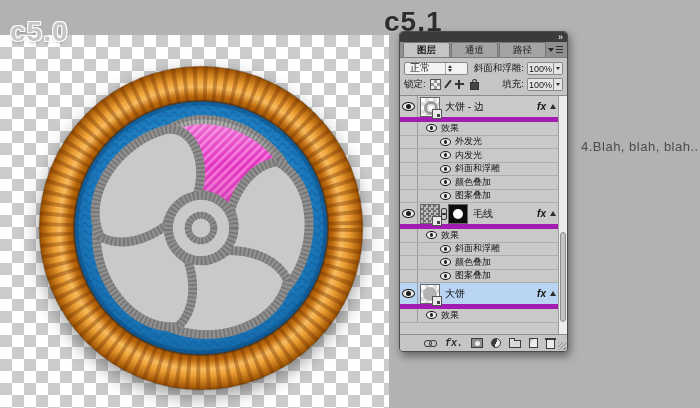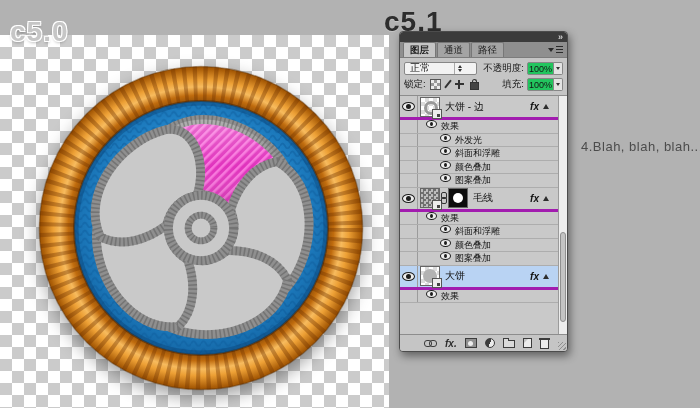--- a/index.html
+++ b/index.html
@@ -45,57 +45,57 @@
   .tbar{
     height:10px;background:#3b3b3b;display:flex;justify-content:flex-end;align-items:center;
     padding-right:5px;border-radius:3px 3px 0 0;
   }
   .dd-ic{color:#cfcfcf;font-size:9px;line-height:8px;font-weight:bold;letter-spacing:-1px;}
   .tabs{
     height:15px;background:#8f8f8f;display:flex;align-items:flex-end;
     padding-left:3px;position:relative;border-bottom:1px solid #7c7c7c;
   }
   .tab{
-    height:14px;line-height:14px;padding:0 6px;font-size:9.5px;color:#1a1a1a;
+    height:14px;line-height:14px;padding:0 13px;font-size:9.5px;color:#1a1a1a;
     background:#a4a4a4;border:1px solid #777;border-bottom:none;margin-right:1px;
     border-radius:2px 2px 0 0;
   }
   .tab.active{background:#c5c5c5;font-weight:bold;}
   .menu-ic{position:absolute;right:4px;top:4px;display:flex;align-items:center;gap:2px;}
   .menu-ic .tri-d{width:0;height:0;border-left:3px solid transparent;border-right:3px solid transparent;border-top:4px solid #2a2a2a;}
   .menu-ic .bars{width:7px;height:7px;background:repeating-linear-gradient(#2a2a2a 0 1px,transparent 1px 3px);}
   .controls{padding:3px 4px 2px 4px;border-bottom:1px solid #8d8d8d;background:#c5c5c5;}
   .crow{display:flex;align-items:center;height:14px;margin-bottom:2px;}
   .select{
     width:78px;height:13px;background:#f3f3f3;border:1px solid #878787;border-radius:2px;
     display:flex;align-items:center;justify-content:space-between;padding:0 12px 0 5px;box-sizing:border-box;
   }
   .stepper{width:9px;height:11px;border-left:1px solid #aaa;display:flex;flex-direction:column;align-items:center;justify-content:center;gap:1px;}
   .stepper i{display:block;width:0;height:0;border-left:2.5px solid transparent;border-right:2.5px solid transparent;}
   .stepper .u{border-bottom:3px solid #333;}
   .stepper .d{border-top:3px solid #333;}
   .lbl{margin-left:6px;font-size:9.5px;white-space:nowrap;}
   .val{display:flex;margin-left:3px;}
-  .val .num{width:27px;height:13px;line-height:13px;background:#22c55e;border:1px solid #878787;text-align:center;font-size:9px;box-sizing:border-box;border-radius:2px 0 0 2px;}
+  .val .num{width:27px;height:13px;line-height:13px;background:#e5e5e5;border:1px solid #878787;text-align:center;font-size:9px;box-sizing:border-box;border-radius:2px 0 0 2px;}
   .val .caret{width:9px;height:13px;border:1px solid #878787;border-left:none;box-sizing:border-box;display:flex;align-items:center;justify-content:center;background:#e3e3e3;border-radius:0 2px 2px 0;}
   .val .caret i{width:0;height:0;border-left:2.5px solid transparent;border-right:2.5px solid transparent;border-top:3px solid #333;}
   .locks{display:flex;align-items:center;gap:6px;margin-left:4px;}
   .lk-ck{width:9px;height:9px;border:1px solid #555;background:repeating-conic-gradient(#9a9a9a 0% 25%,#ececec 0% 50%);background-size:6px 6px;}
   .lk-br{width:2px;height:10px;background:#333;transform:rotate(38deg);border-radius:1px;}
   .lk-mv{width:9px;height:9px;background:
       linear-gradient(#333,#333) center/9px 2px no-repeat,
       linear-gradient(#333,#333) center/2px 9px no-repeat;}
   .lk-lo{width:7px;height:6px;background:#444;border:1px solid #333;position:relative;margin-top:3px;}
   .lk-lo::before{content:'';position:absolute;left:1px;top:-4px;width:3px;height:3px;border:1.5px solid #333;border-bottom:none;border-radius:3px 3px 0 0;}
   .spacer{flex:1;}
   
   .list{position:relative;height:238px;background:#c9c9c9;overflow:hidden;}
-  .lrow{height:21px;display:flex;align-items:center;border-bottom:3px solid #a21caf;padding-right:18px;background:#c9c9c9;}
+  .lrow{height:21px;display:flex;align-items:center;border-bottom:5px solid #a21caf;padding-right:11px;background:#c9c9c9;}
   .lrow.sel{background:#b9d3f3;}
-  .srow{height:12.5px;display:flex;border-bottom:1px solid #adadad;padding-right:25px;background:#c9c9c9;font-size:9px;}
+  .srow{height:12.5px;display:flex;align-items:center;border-bottom:1px solid #adadad;padding-right:25px;background:#c9c9c9;font-size:9px;}
   .eyec{width:17px;align-self:stretch;display:flex;align-items:center;justify-content:center;border-right:1px solid #9b9b9b;flex:none;}
   .eye{width:11px;height:7px;border:1px solid #1d1d1d;border-radius:50%;position:relative;background:#ededed;flex:none;}
   .eye::after{content:'';position:absolute;left:3px;right:3px;top:1px;bottom:1px;background:#1d1d1d;border-radius:50%;}
   .eye.sm{width:9px;height:6px;}
   .ind-h{width:8px;flex:none;}
   .ind-i{width:22px;flex:none;}
   .stxt{margin-left:4px;white-space:nowrap;}
   .thumb{width:20px;height:20px;border:1px solid #666;box-sizing:border-box;margin-left:2px;position:relative;flex:none;
          background:repeating-conic-gradient(#dcdcdc 0% 25%,#ffffff 0% 50%);background-size:8px 8px;}
   .thumb.ring::before{content:'';position:absolute;left:3px;top:3px;width:8px;height:8px;border:3px solid #999;border-radius:50%;}
@@ -111,21 +111,21 @@
   .lname{margin-left:5px;font-size:10px;white-space:nowrap;}
   .fxb{font-family:Liberation Sans, sans-serif;font-style:italic;font-weight:bold;font-size:10px;margin-right:4px;}
   .tri-u{width:0;height:0;border-left:3.5px solid transparent;border-right:3.5px solid transparent;border-bottom:5px solid #2e2e2e;flex:none;}
   .scrollbar{position:absolute;right:0;top:0;bottom:0;width:9px;background:#ededed;border-left:1px solid #9b9b9b;box-sizing:border-box;}
   .sthumb{position:absolute;left:1px;right:1px;top:57%;height:37%;background:#c3c3c3;border:1px solid #8f8f8f;border-radius:4px;}
   
   .bbar{height:16px;border-top:1px solid #8d8d8d;background:#c5c5c5;display:flex;align-items:center;gap:8px;padding:0 4px 0 24px;position:relative;}
   .ic-chain{width:13px;height:7px;position:relative;}
   .ic-chain::before,.ic-chain::after{content:'';position:absolute;top:0;width:6px;height:5px;border:1.5px solid #3c3c3c;border-radius:3px;}
   .ic-chain::before{left:0;} .ic-chain::after{left:5px;}
-  .ic-fx{font-family:Liberation Sans, sans-serif;font-style:italic;font-weight:bold;font-size:10px;color:#2e2e2e;}
+  .ic-fx{font-family:Liberation Mono, monospace;font-style:italic;font-weight:bold;font-size:10px;color:#2e2e2e;}
   .ic-mask{width:12px;height:10px;border:1px solid #3c3c3c;background:#8f8f8f;position:relative;box-sizing:border-box;}
   .ic-mask::before{content:'';position:absolute;left:2.5px;top:1.5px;width:5px;height:5px;background:#ececec;border-radius:50%;}
   .ic-adj{width:10px;height:10px;border:1px solid #3c3c3c;border-radius:50%;background:linear-gradient(110deg,#3c3c3c 50%,#ececec 50%);box-sizing:border-box;}
   .ic-folder{width:12px;height:8px;border:1px solid #3c3c3c;background:#dadada;position:relative;margin-top:2px;box-sizing:border-box;}
   .ic-folder::before{content:'';position:absolute;left:-1px;top:-3px;width:4px;height:2px;border:1px solid #3c3c3c;border-bottom:none;background:#dadada;}
   .ic-new{width:9px;height:10px;border:1px solid #3c3c3c;background:#ececec;position:relative;box-sizing:border-box;}
   .ic-new::before{content:'';position:absolute;left:0;top:0;width:0;height:0;border-top:4px solid #c5c5c5;border-right:4px solid transparent;}
   .ic-trash{width:9px;height:9px;border:1px solid #3c3c3c;border-top:none;position:relative;margin-top:3px;background:#ececec;box-sizing:border-box;}
   .ic-trash::before{content:'';position:absolute;left:-2px;top:-2px;width:11px;height:1.5px;background:#3c3c3c;}
   .grip{position:absolute;right:1px;bottom:1px;width:8px;height:8px;background:repeating-linear-gradient(135deg,#8f8f8f 0 1px,transparent 1px 3px);}
@@ -225,21 +225,21 @@
 
   <div class="controls">
     <div class="crow">
       <div class="select">
         <span>正常</span>
         <span class="stepper">
             <i class="u"></i>
             <i class="d"></i>
           </span>
       </div>
-      <span class="lbl">不透明度:</span>
+      <span class="lbl">斜面和浮雕:</span>
       <span class="val">
         <span class="num">100%</span>
         <span class="caret">
             <i></i>
           </span>
       </span>
     </div>
     <div class="crow">
       <span class="lbl" style="margin-left:0">锁定:</span>
       <span class="locks">
@@ -282,20 +282,26 @@
     <div class="srow">
       <span class="eyec"></span>
         <span class="ind-i"></span>
       <span class="eye sm"></span>
       <span class="stxt">外发光</span>
     </div>
     <div class="srow">
       <span class="eyec"></span>
         <span class="ind-i"></span>
       <span class="eye sm"></span>
+      <span class="stxt">内发光</span>
+    </div>
+    <div class="srow">
+      <span class="eyec"></span>
+        <span class="ind-i"></span>
+      <span class="eye sm"></span>
       <span class="stxt">斜面和浮雕</span>
     </div>
     <div class="srow">
       <span class="eyec"></span>
         <span class="ind-i"></span>
       <span class="eye sm"></span>
       <span class="stxt">颜色叠加</span>
     </div>
     <div class="srow">
       <span class="eyec"></span>

